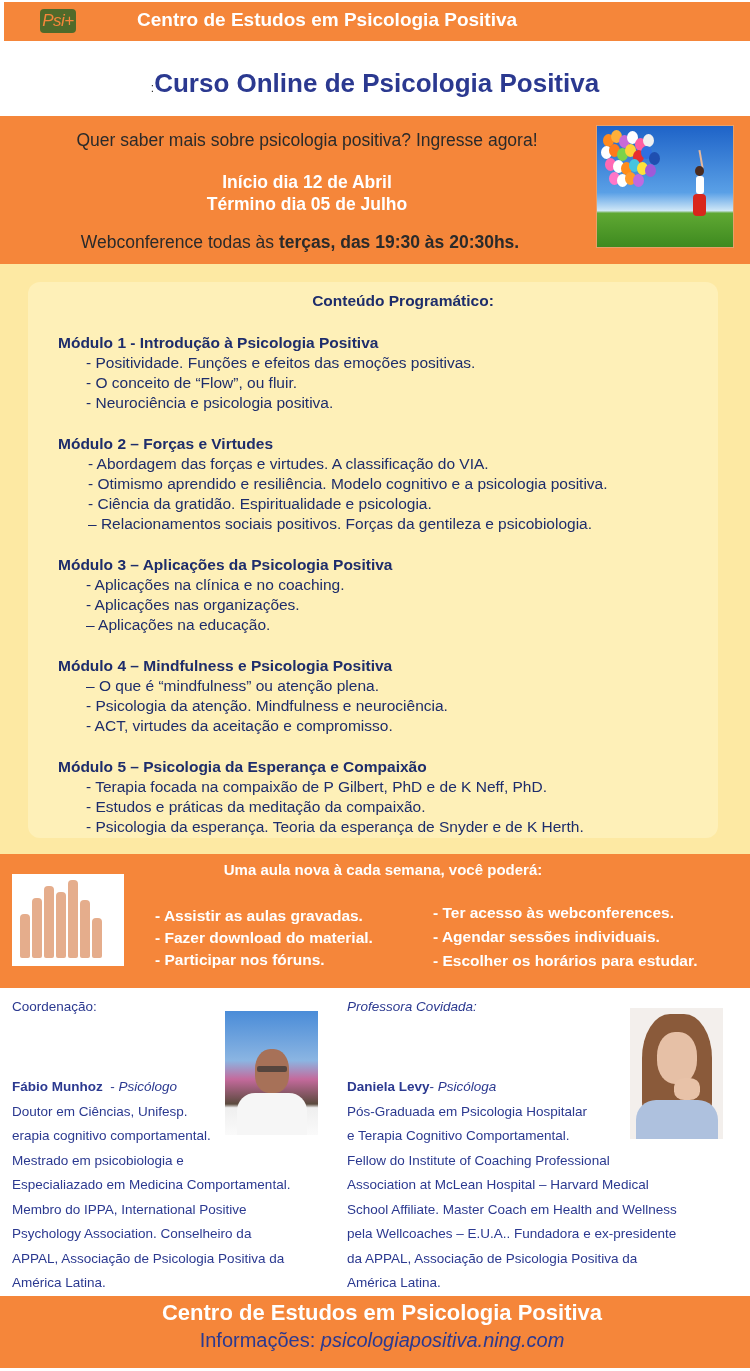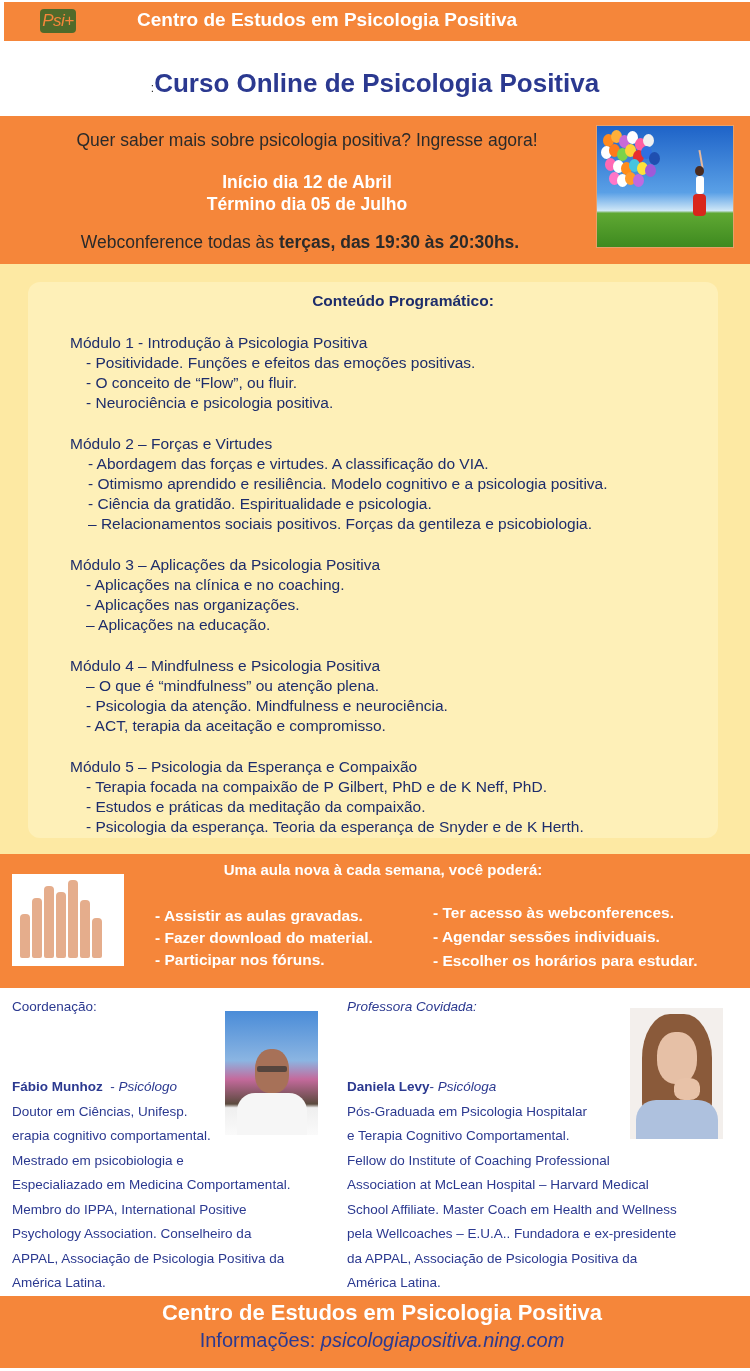--- a/index.html
+++ b/index.html
@@ -19,21 +19,21 @@
   .jumper { position:absolute; left:98px; top:38px; width:10px; height:64px; }
   .jumper .body { position:absolute; left:1px; top:12px; width:8px; height:18px; background:#ffffff; border-radius:3px; }
   .jumper .head { position:absolute; left:0; top:2px; width:9px; height:10px; background:#4a2b1f; border-radius:50%; }
   .jumper .pants { position:absolute; left:-2px; top:30px; width:13px; height:22px; background:#d9261c; border-radius:4px; }
   .jumper .arm { position:absolute; left:5px; top:-14px; width:2px; height:18px; background:#e8b89a; transform:rotate(-10deg); }
   .yellow-zone { position:absolute; left:0; top:264px; width:750px; height:590px; background:#fde9a3; }
   .content-box { position:absolute; left:28px; top:282px; width:690px; height:556px; background:#fef0b8; border-radius:12px; }
   .content-heading { position:absolute; left:0; width:690px; top:10px; text-align:center; color:#1e2d6b; font-size:15.5px; font-weight:bold;margin-left:30px; }
   .modules { position:absolute; left:30px; top:51px; color:#1e2d6b; font-size:15.5px; }
   .module { margin-bottom:21px; }
-  .module-title { font-weight:normal; line-height:20px;margin-left:12px; }
+  .module-title { font-weight:bold; line-height:20px; }
   .module-item { line-height:20px; padding-left:28px; }
   .module-item.i2 { padding-left:30px; }
   .benefits { position:absolute; left:0; top:854px; width:750px; height:134px; background:#f5863a; }
   .benefits-photo { position:absolute; left:12px; top:20px; width:112px; height:92px; background:#ffffff; }
   .thumb { position:absolute; bottom:8px; width:10px; border-radius:4px 4px 2px 2px; background:#e5ad8c; }
   .benefits-heading { position:absolute; left:0; width:750px; top:7px; text-align:center; padding-left:16px; color:#ffffff; font-size:15px; font-weight:bold; }
   .benefits-col1 { position:absolute; left:155px; top:51px; color:#ffffff; font-size:15.5px; font-weight:bold; line-height:22px; }
   .benefits-col2 { position:absolute; left:433px; top:47px; color:#ffffff; font-size:15.5px; font-weight:bold; line-height:24px; }
   .coord { position:absolute; left:12px; top:998px; width:325px; color:#2b3990; font-size:13.5px; }
   .guest { position:absolute; left:347px; top:998px; width:400px; color:#2b3990; font-size:13.5px; }
@@ -126,21 +126,21 @@
     <div class="module">
       <div class="module-title">Módulo 3 – Aplicações da Psicologia Positiva</div>
       <div class="module-item">- Aplicações na clínica e no coaching.</div>
       <div class="module-item">- Aplicações nas organizações.</div>
       <div class="module-item">– Aplicações na educação.</div>
     </div>
     <div class="module">
       <div class="module-title">Módulo 4 – Mindfulness e Psicologia Positiva</div>
       <div class="module-item">– O que é “mindfulness” ou atenção plena.</div>
       <div class="module-item">- Psicologia da atenção. Mindfulness e neurociência.</div>
-      <div class="module-item">- ACT, terapia da aceitação e compromisso.</div>
+      <div class="module-item">- ACT, virtudes da aceitação e compromisso.</div>
     </div>
     <div class="module">
       <div class="module-title">Módulo 5 –  Psicologia da Esperança e Compaixão</div>
       <div class="module-item">- Terapia focada na compaixão de P Gilbert, PhD e de K Neff, PhD.</div>
       <div class="module-item">- Estudos e práticas da meditação da compaixão.</div>
       <div class="module-item">- Psicologia da esperança. Teoria da esperança de Snyder e de K Herth.</div>
     </div>
   </div>
 </div>
 

